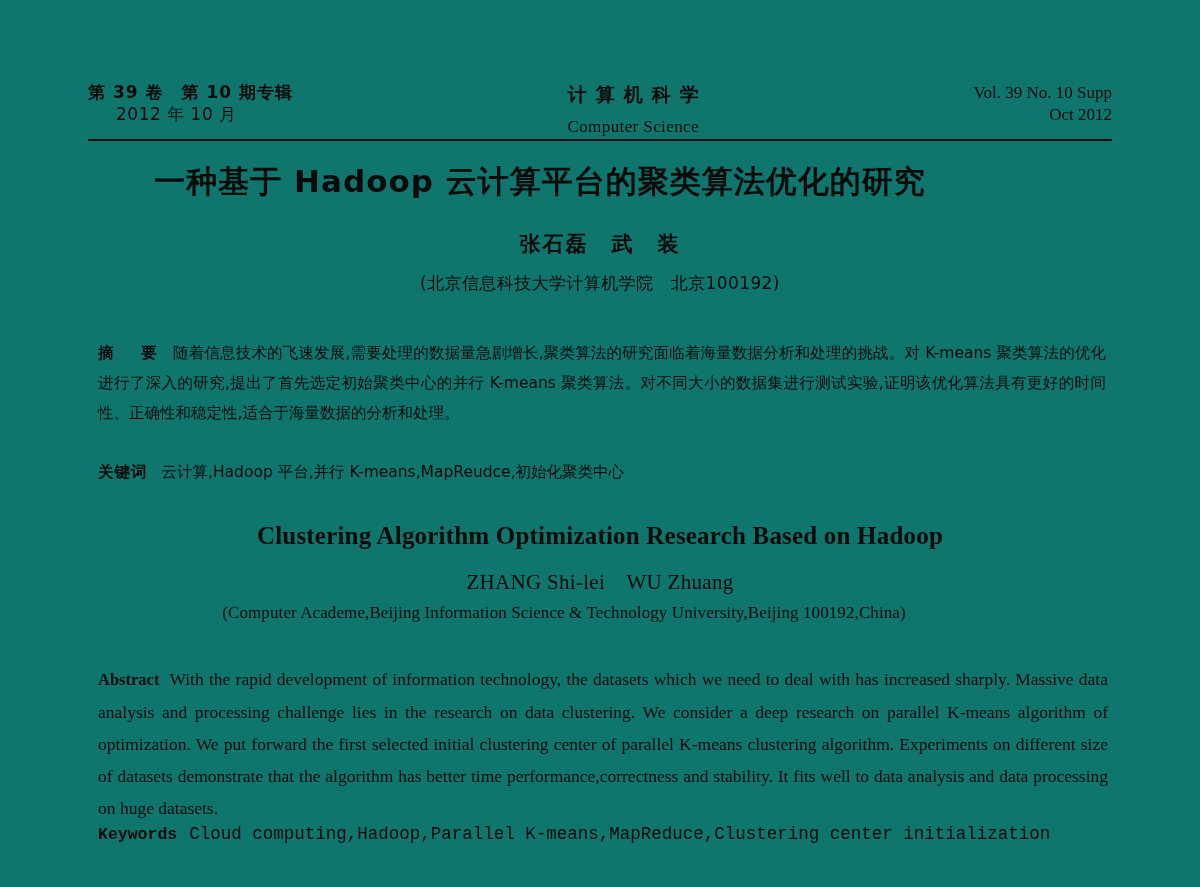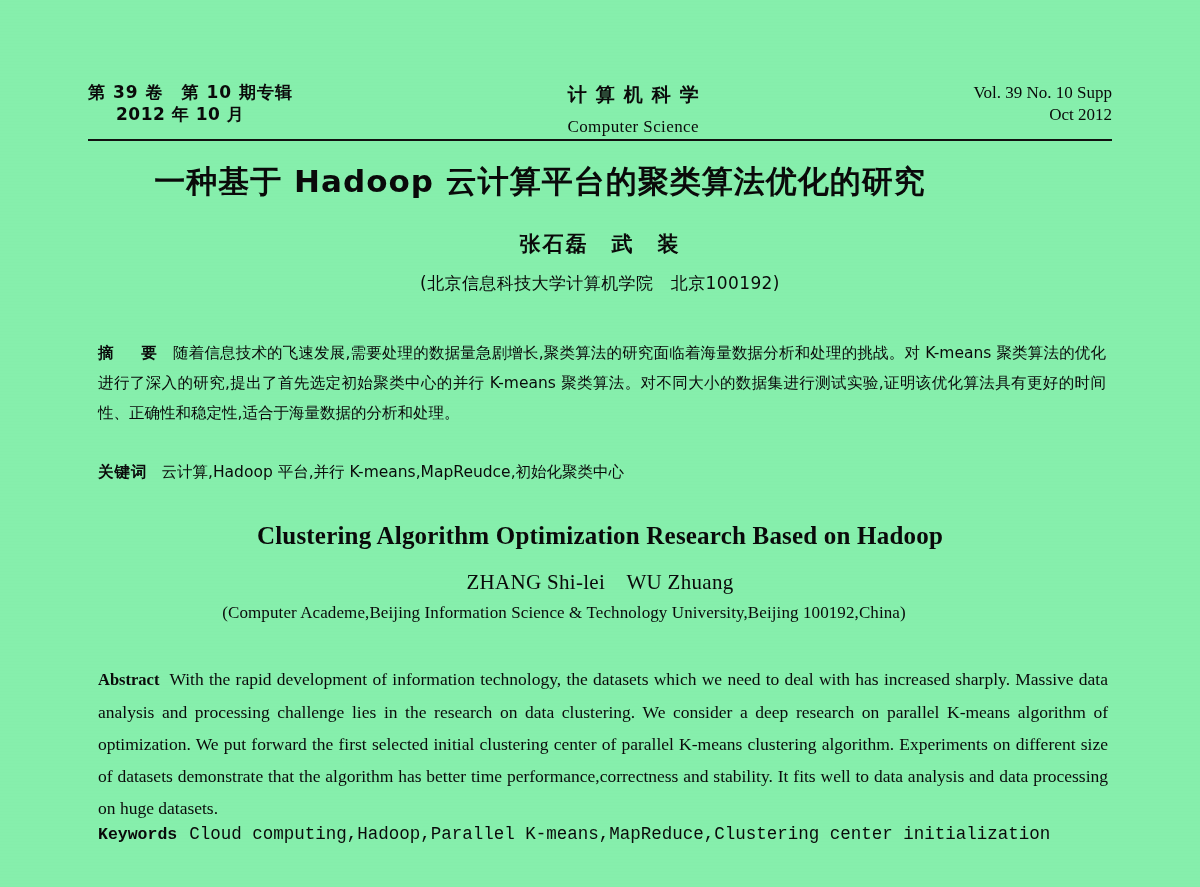--- a/index.html
+++ b/index.html
@@ -15,21 +15,21 @@
     font-family: "Liberation Serif", "DejaVu Serif", serif;
     color: #0a0a0a;
     position: relative;
   }
 
   .page {
     position: absolute;
     left: 0; top: 0;
     width: 1200px;
     height: 887px;
-    background: #86efac;
+    background: #0f766e;
   }
 
   
   .masthead {
     position: absolute;
     left: 88px;
     top: 82px;
     width: 1024px;
     display: flex;
     justify-content: space-between;
@@ -43,21 +43,21 @@
   .mast-cn {
     font-family: "DejaVu Sans", "Liberation Sans", sans-serif;
     font-size: 17px;
     font-weight: 700;
     letter-spacing: 1.5px;
     white-space: nowrap;
   }
   .mast-left .mast-cn { letter-spacing: 1px; }
   .mast-left .mast-cn.second {
     padding-left: 28px;
-    font-weight: 700;
+    font-weight: 400;
     letter-spacing: 0.5px;
   }
   .mast-mid .mast-cn {
     font-size: 19px;
     letter-spacing: 9px;
     padding-left: 9px;
   }
   .mast-mid .mast-en {
     font-size: 17px;
     letter-spacing: 0.4px;

